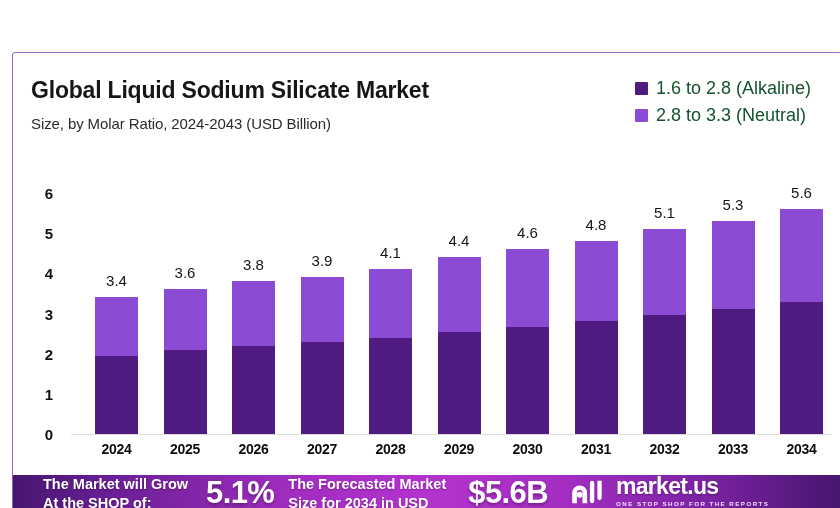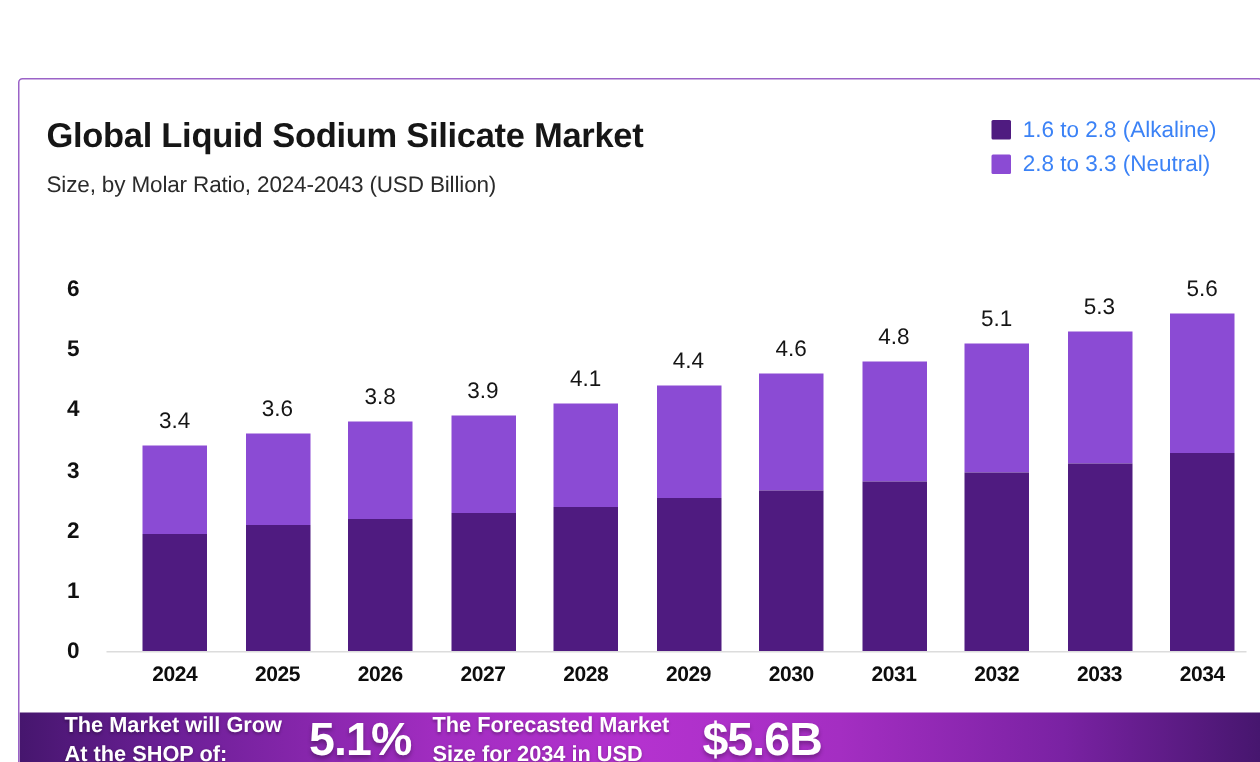--- a/index.html
+++ b/index.html
@@ -36,21 +36,21 @@
     letter-spacing:-0.1px; white-space:nowrap;
   }
 
   
   .legend{
     position:absolute; right:30px; top:25px;
     display:flex; flex-direction:column; gap:6px;
   }
   .legend-row{ display:flex; align-items:center; gap:8px; }
   .legend-swatch{ width:13px; height:13px; border-radius:1px; display:block; }
-  .legend-label{ font-size:15px; color:#3b82f6; white-space:nowrap; }
+  .legend-label{ font-size:18px; color:#14532d; white-space:nowrap; }
 
   
   .plot{
     position:absolute;
     left:0; top:100px; width:830px; height:320px;
   }
   .ylabels{ position:absolute; left:0; top:0; width:62px; height:275px; }
   .ylabel{
     position:absolute; right:22px;
     font-size:15px; font-weight:700; color:#101010;
@@ -251,14 +251,26 @@
     </div>
     <div class="f-big f-pct">5.1%</div>
     <div class="f-block f-fore">
       <div class="f-text2">
         <span>The Forecasted Market</span><br>
         <span>Size for 2034 in USD</span>
       </div>
     </div>
     <div class="f-big f-amt">$5.6B</div>
 
+    <div class="brand">
+      <svg class="brand-mark" viewBox="0 0 40 30">
+        <path d="M2 28 L2 17 A8 8 0 0 1 10 9 A8 8 0 0 1 18 17 L18 28 L13 28 L13 17 A3 3 0 0 0 7 17 L7 28 Z" fill="#ffffff"></path>
+        <circle cx="10" cy="19" r="3.1" fill="#ffffff"></circle>
+        <rect x="21" y="4" width="4.6" height="24" rx="2.3" fill="#ffffff"></rect>
+        <path d="M29 4 h4.6 v18.5 a2.3 2.3 0 0 1 -4.6 0 Z" fill="#ffffff"></path>
+      </svg>
+      <span class="brand-text">
+        <span class="brand-name">market.us</span>
+        <span class="brand-tag">ONE STOP SHOP FOR THE REPORTS</span>
+      </span>
+    </div>
   </div>
 </div>
 
 </body></html>

